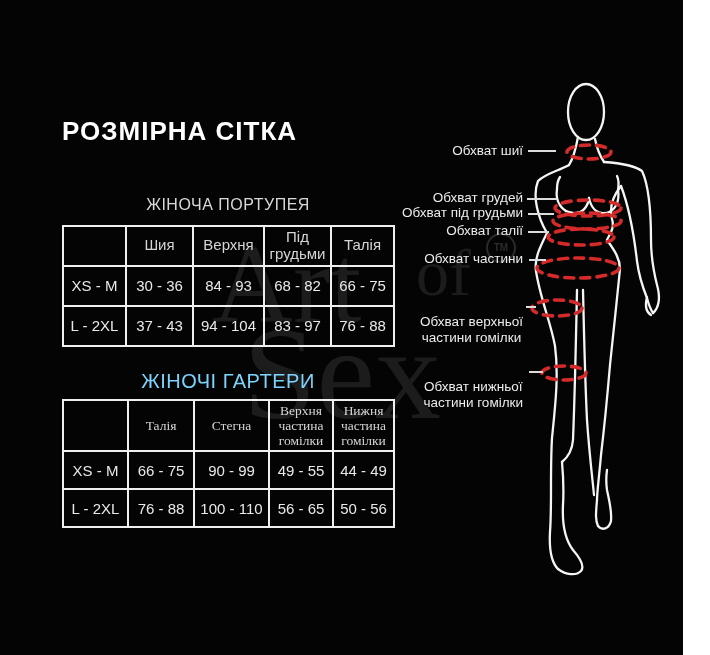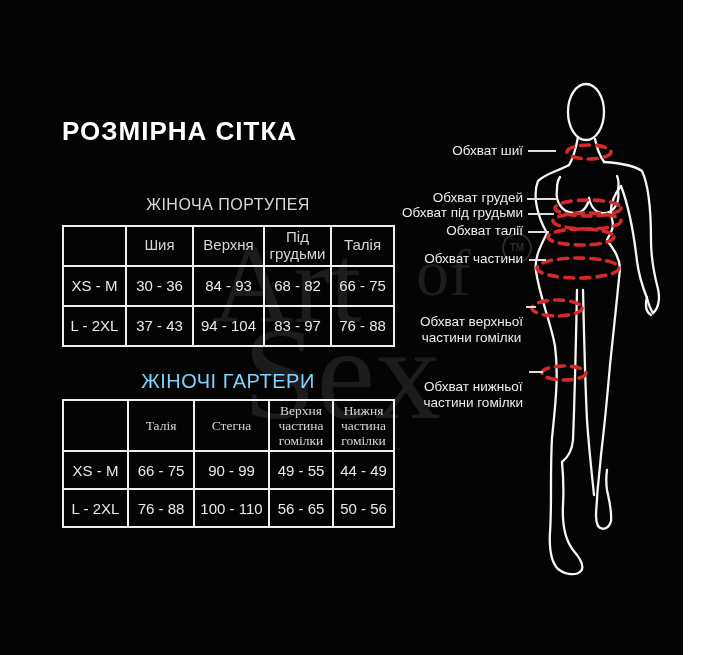--- a/index.html
+++ b/index.html
@@ -6,21 +6,21 @@
   .stage{position:relative;width:710px;height:655px;background:#040404;overflow:hidden;
          font-family:"Liberation Sans", sans-serif;}
   .side-strip{position:absolute;top:0;right:0;width:27px;height:655px;background:#ffffff;}
 
   
   .wm{position:absolute;color:#1c1c1c;font-family:"Liberation Serif", serif;z-index:1;
       line-height:1;user-select:none;}
   .wm-art{left:212px;top:228px;font-size:112px;}
   .wm-of{left:416px;top:240px;font-size:66px;}
   .wm-sex{left:243px;top:308px;font-size:132px;}
-  .wm-tm{left:502px;top:233px;width:26px;height:26px;border:2px solid #2b2b2b;border-radius:50%;
+  .wm-tm{left:486px;top:233px;width:26px;height:26px;border:2px solid #2b2b2b;border-radius:50%;
          color:#2b2b2b;font-family:"Liberation Sans", sans-serif;font-size:10px;font-weight:bold;
          display:flex;align-items:center;justify-content:center;}
 
   
   .title{position:absolute;left:62px;top:116px;width:332px;z-index:2;
          color:#ffffff;font-size:26px;font-weight:bold;letter-spacing:1px;}
   .sub1{position:absolute;left:62px;top:196px;width:332px;text-align:center;z-index:2;
         color:#d8d8d8;font-size:16px;letter-spacing:0.5px;}
   .sub2{position:absolute;left:62px;top:370px;width:332px;text-align:center;z-index:2;
         color:#7dd3fc;font-size:20px;letter-spacing:0.5px;}

